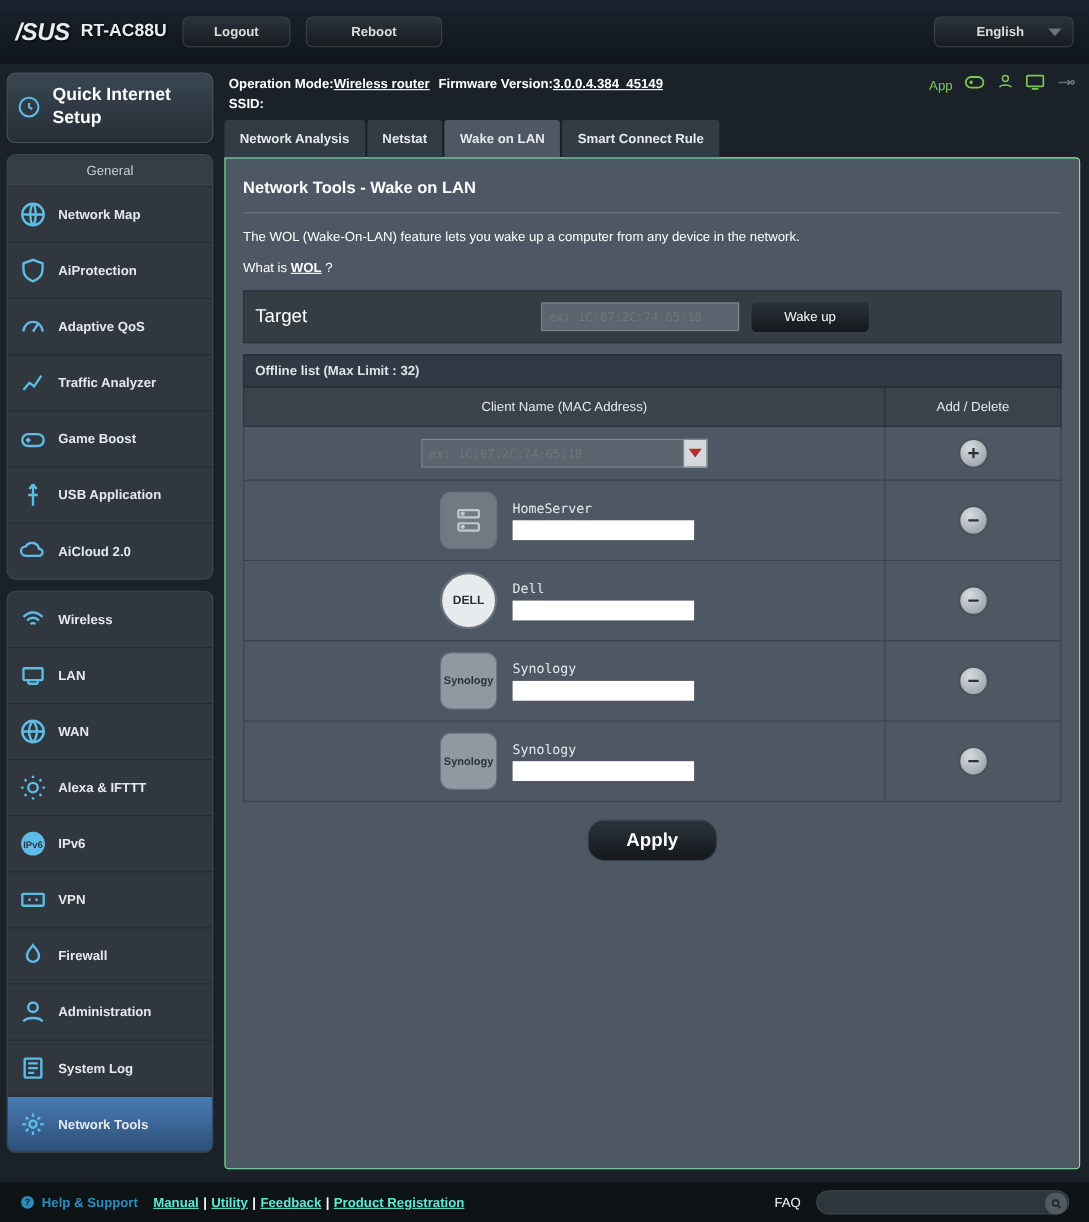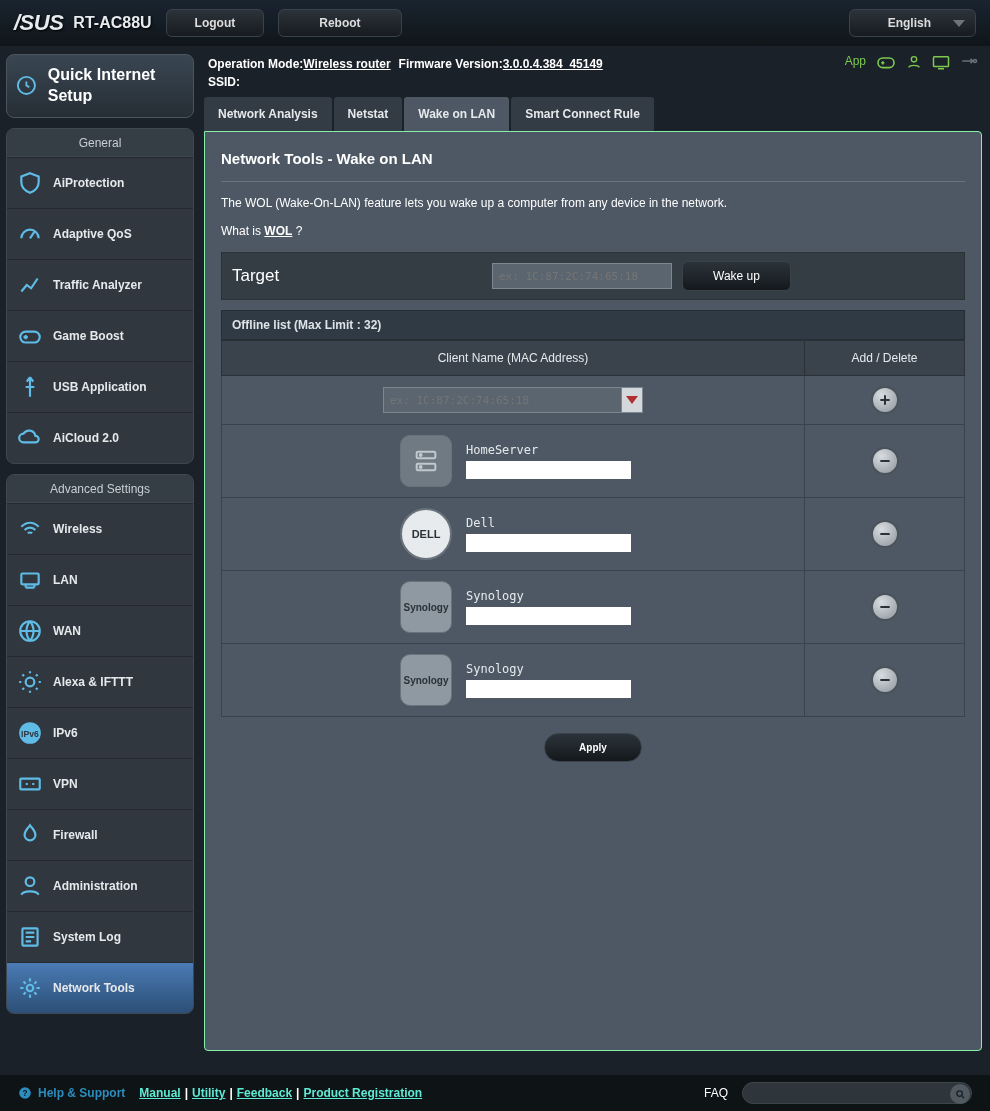--- a/index.html
+++ b/index.html
@@ -8,21 +8,21 @@
   height: 1111px;
   background: #1a2128;
   font-family: Verdana, Arial, sans-serif;
   color: #fff;
   font-size: 12px;
   overflow: hidden;
 }
 .header {
   display: flex;
   align-items: center;
-  height: 46px;
+  height: 58px;
   background: linear-gradient(to bottom, #1a2430, #0f1519);
   padding: 0 14px;
 }
 .logo {
   font-style: italic;
   font-weight: bold;
   font-size: 22px;
   color: #e8ecef;
   letter-spacing: -0.5px;
   text-shadow: 1px 1px 2px #000;
@@ -121,21 +121,21 @@
   display: flex;
   align-items: center;
   font-size: 12px;
   padding: 0 4px 2px;
 }
 .info-bar .label { color: #fff; font-weight: bold; }
 .info-bar a { color: #fff; font-weight: bold; text-decoration: underline; margin-right: 8px; }
 .app-icons {
   margin-left: auto;
   display: flex; gap: 10px;
-  align-items: flex-start;
+  align-items: flex-end;
   color: #7dc94f;
 }
 .app-icons span { cursor: pointer; }
 .ssid { font-size: 12px; font-weight: bold; color: #fff; padding: 0 4px 8px; }
 .tabs { display: flex; gap: 2px; margin-bottom: 0; }
 .tab {
   background: #333c44;
   padding: 10px 14px;
   font-size: 12px;
   font-weight: bold;
@@ -283,21 +283,21 @@
   width: 165px; height: 18px;
   background: #fff;
   margin-top: 4px;
 }
 .apply-wrap { text-align: center; margin-top: 16px; }
 .apply-btn {
   background: linear-gradient(to bottom, #2b333a, #14181c);
   border: 1px solid #3a434a;
   border-radius: 16px;
   color: #fff;
-  font-size: 10px;
+  font-size: 17px;
   font-weight: bold;
   padding: 8px 34px;
   cursor: pointer;
   text-align: right;
 }
 .footer {
   position: absolute;
   bottom: 0; left: 0; right: 0;
   height: 36px;
   background: #0e1316;
@@ -354,20 +354,29 @@
           </svg>
       </span>
       <span class="qis-label">Quick Internet Setup</span>
     </div>
 
     <div class="side-section">
       <div class="side-title">General</div>
       <div class="side-item">
           <span class="icon">
             <svg viewBox="0 0 24 24" fill="none" stroke="currentColor" stroke-width="2">
+              <circle cx="12" cy="12" r="9"></circle>
+              <path d="M3 12h18M12 3c3 3 3 15 0 18M12 3c-3 3-3 15 0 18"></path>
+            </svg>
+          </span>
+          <span>Network Map</span>
+        </div>
+      <div class="side-item">
+          <span class="icon">
+            <svg viewBox="0 0 24 24" fill="none" stroke="currentColor" stroke-width="2">
               <path d="M12 3l8 3v5c0 5-3 8-8 10-5-2-8-5-8-10V6l8-3z"></path>
             </svg>
           </span>
           <span>AiProtection</span>
         </div>
       <div class="side-item">
           <span class="icon">
             <svg viewBox="0 0 24 24" fill="none" stroke="currentColor" stroke-width="2">
               <path d="M4 16a8 8 0 0116 0"></path>
               <path d="M12 16l4-6"></path>
@@ -404,21 +413,20 @@
           <span class="icon">
             <svg viewBox="0 0 24 24" fill="none" stroke="currentColor" stroke-width="2">
               <path d="M6 16a4 4 0 010-8 6 6 0 0111 2 3 3 0 010 6H6z"></path>
             </svg>
           </span>
           <span>AiCloud 2.0</span>
         </div>
     </div>
 
     <div class="side-section">
-      <div class="side-title">Advanced Settings</div>
       <div class="side-item">
           <span class="icon">
             <svg viewBox="0 0 24 24" fill="none" stroke="currentColor" stroke-width="2">
               <path d="M4 10c5-5 11-5 16 0M7 13c3-3 7-3 10 0M10 16c1-1 3-1 4 0"></path>
             </svg>
           </span>
           <span>Wireless</span>
         </div>
       <div class="side-item">
           <span class="icon">

